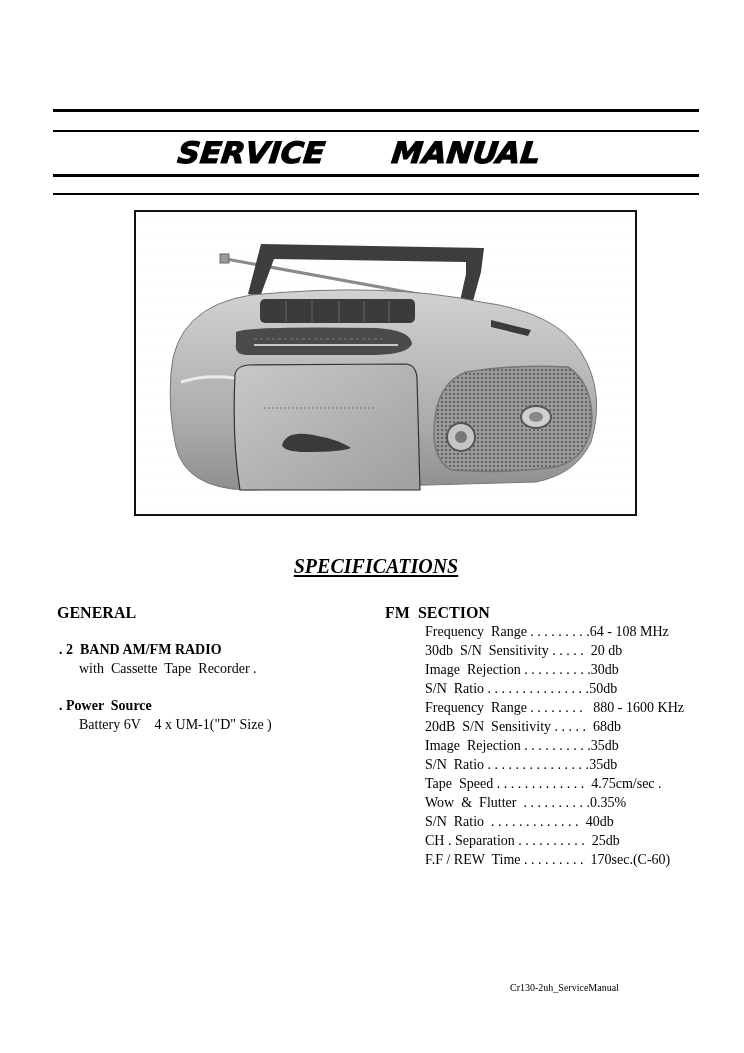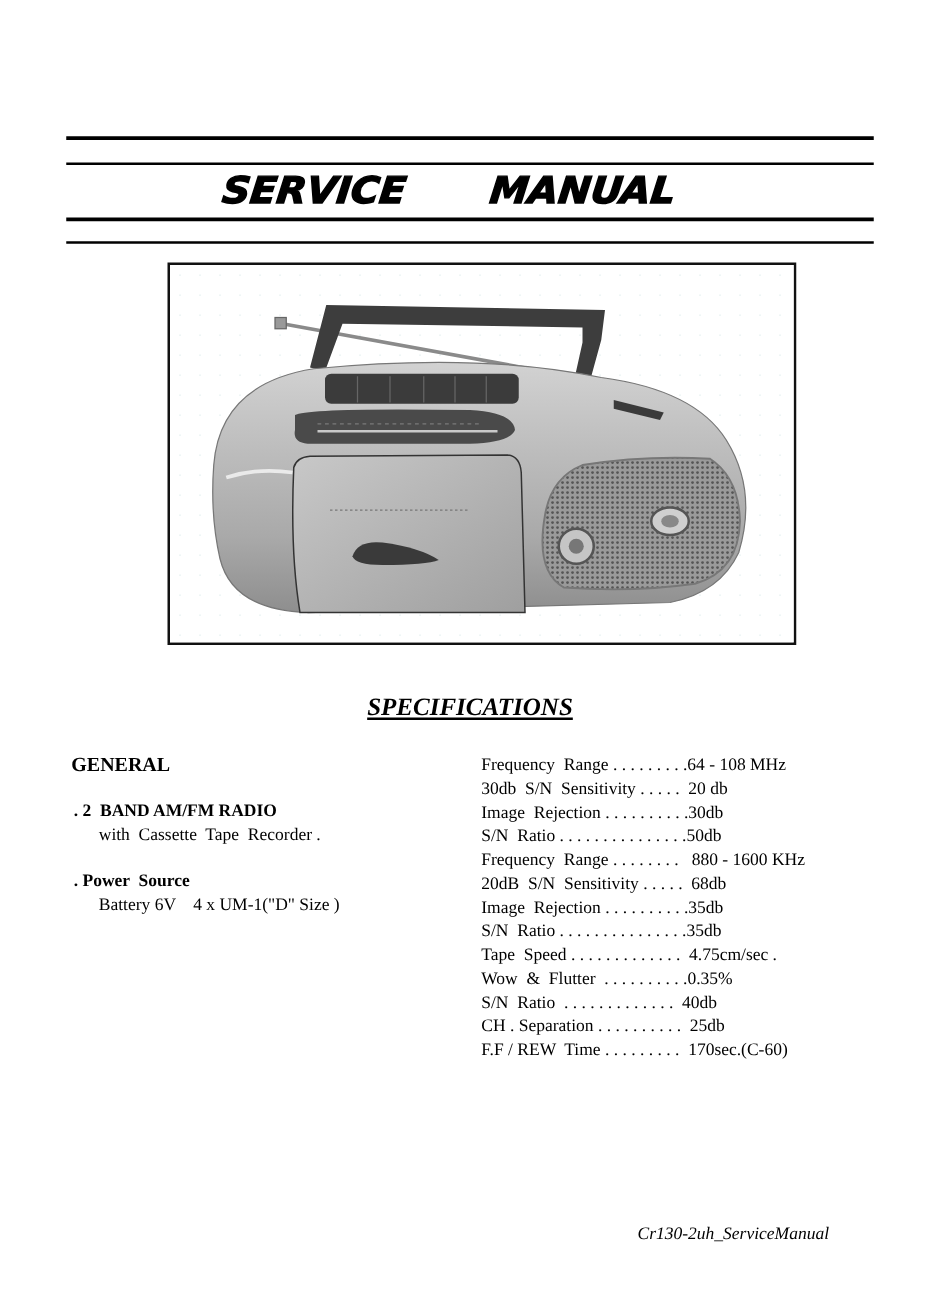--- a/index.html
+++ b/index.html
@@ -38,25 +38,24 @@
     }
 
     .col { position: absolute; font-size: 14px; line-height: 19px; }
     .col-left { left: 57px; top: 603px; width: 300px; }
     .col-right { left: 385px; top: 603px; width: 320px; }
     .sec-title { font-weight: bold; font-size: 16px; }
     .line { white-space: pre; height: 19px; }
     .indent1 { padding-left: 2px; font-weight: bold; }
     .indent2 { padding-left: 22px; }
     .gap { height: 18px; }
-    .spec-row { display: block; white-space: pre; height: 19px; }
+    .spec-row { display: block; white-space: pre; height: 19px; margin-left: 40px; }
     .footer {
-      position: absolute; left: 510px; top: 979px; font-size: 14px; line-height: 18px;
+      position: absolute; left: 510px; top: 979px; font-size: 10px; line-height: 18px;
       white-space: pre;
-      font-style: italic;
     }
   </style>
 </head>
 <body>
 
 <div class="rule r1"></div>
 <div class="rule r2"></div>
 <div class="title">
   <span class="w1">SERVICE</span>
   <span class="w2">MANUAL</span>
@@ -130,20 +129,21 @@
   <div class="line sec-title">GENERAL</div>
   <div class="gap"></div>
   <div class="line indent1">. 2  BAND AM/FM RADIO</div>
   <div class="line indent2">with  Cassette  Tape  Recorder .</div>
   <div class="gap"></div>
   <div class="line indent1">. Power  Source</div>
   <div class="line indent2">Battery 6V    4 x UM-1("D" Size )</div>
 </div>
 
 <div class="col col-right">
+  <div class="line sec-title">FM  SECTION</div>
   <div class="spec-row"><span>Frequency  Range . . . . . . . . .</span><span>64 - 108 MHz</span></div>
   <div class="spec-row"><span>30db  S/N  Sensitivity . . . . .  </span><span>20 db</span></div>
   <div class="spec-row"><span>Image  Rejection . . . . . . . . . .</span><span>30db</span></div>
   <div class="spec-row"><span>S/N  Ratio . . . . . . . . . . . . . . .</span><span>50db</span></div>
 
   <div class="spec-row"><span>Frequency  Range . . . . . . . .   </span><span>880 - 1600 KHz</span></div>
   <div class="spec-row"><span>20dB  S/N  Sensitivity . . . . .  </span><span>68db</span></div>
   <div class="spec-row"><span>Image  Rejection . . . . . . . . . .</span><span>35db</span></div>
   <div class="spec-row"><span>S/N  Ratio . . . . . . . . . . . . . . .</span><span>35db</span></div>
 

